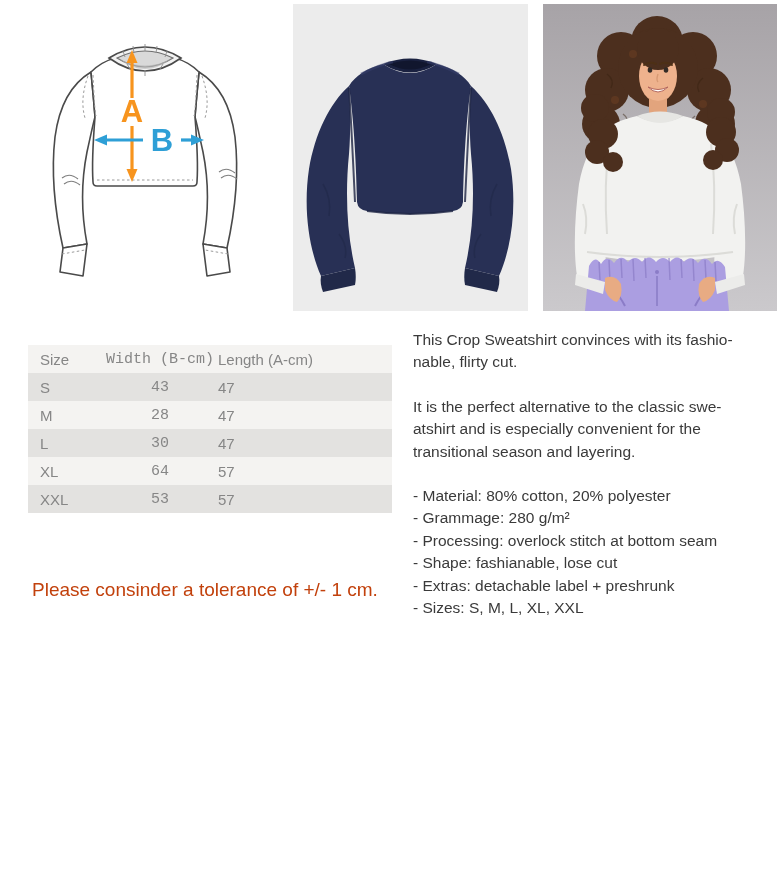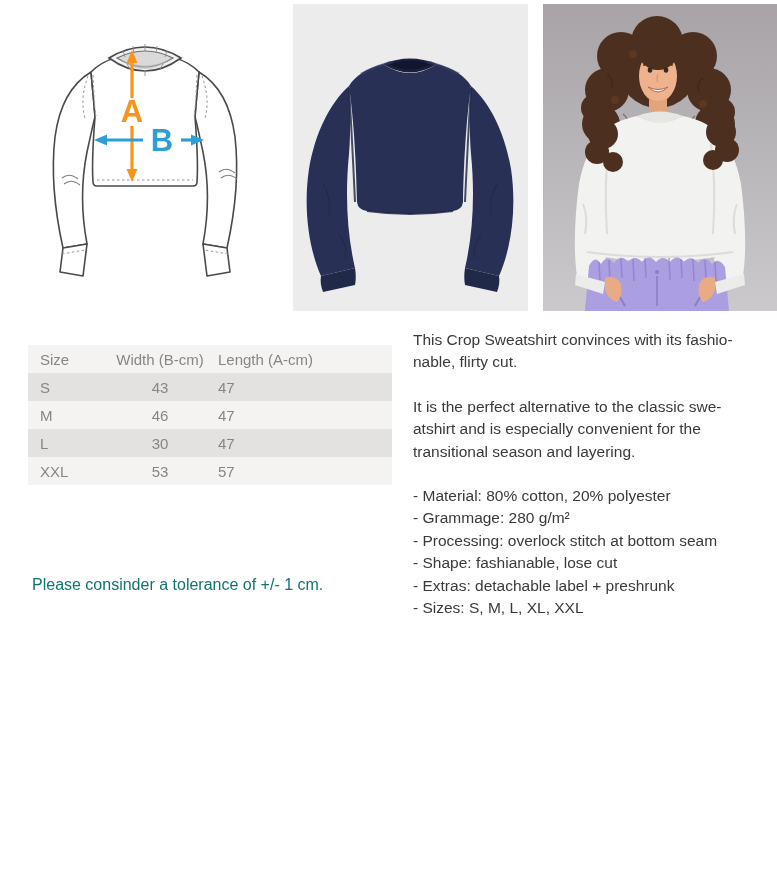--- a/index.html
+++ b/index.html
@@ -17,26 +17,26 @@
   .size-table {
     position:absolute; left:28px; top:345px; width:364px;
     border-collapse:collapse; font-size:15px; color:#868686;
   }
   .size-table th { font-weight:400; height:26px; }
   .size-table td { height:26px; }
   .size-table thead tr { background:#f4f3f1; }
   .size-table tbody tr:nth-child(odd)  { background:#e3e2e0; }
   .size-table tbody tr:nth-child(even) { background:#f4f3f1; }
   .col-size   { width:62px; text-align:left; padding-left:12px; }
-  .col-width  { width:112px; text-align:center; }
+  .col-width  { width:112px; text-align:center;font-family:Liberation Mono, monospace; }
   .col-length { text-align:left; padding-right:36px; }
 
   .tolerance {
     position:absolute; left:32px; top:560px;
-    font-size:16px; color:#0f766e;
+    font-size:19px; color:#c2410c;
   }
 
   .description {
     position:absolute; left:413px; top:329px; width:368px;
     font-size:15.5px; line-height:22.4px; color:#3a3a3a;
   }
   .description .para { margin:0 0 22px 0; white-space:pre-line; }
   .spec-list { margin:0; padding:0; list-style:none; }
   .spec-list li { margin:0; }
 </style>
@@ -259,27 +259,32 @@
       </tr>
     </thead>
     <tbody>
       <tr>
         <td class="col-size">S</td>
         <td class="col-width">43</td>
         <td class="col-length">47</td>
       </tr>
       <tr>
         <td class="col-size">M</td>
-        <td class="col-width">46</td>
+        <td class="col-width">28</td>
         <td class="col-length">47</td>
       </tr>
       <tr>
         <td class="col-size">L</td>
         <td class="col-width">30</td>
         <td class="col-length">47</td>
+      </tr>
+      <tr>
+        <td class="col-size">XL</td>
+        <td class="col-width">64</td>
+        <td class="col-length">57</td>
       </tr>
       <tr>
         <td class="col-size">XXL</td>
         <td class="col-width">53</td>
         <td class="col-length">57</td>
       </tr>
     </tbody>
   </table>
 
   <p class="tolerance">Please consinder a tolerance of +/- 1 cm.</p>

